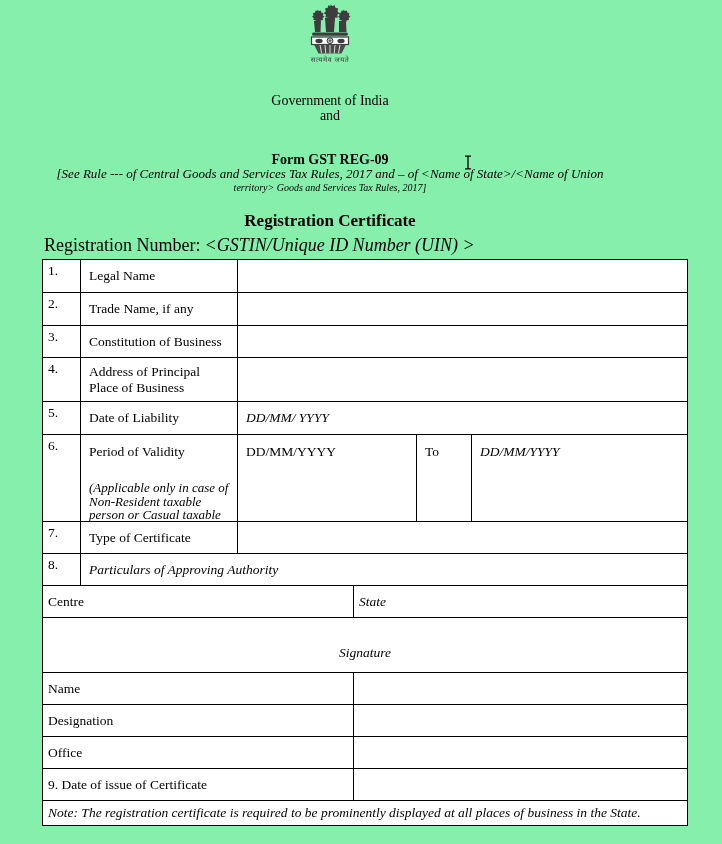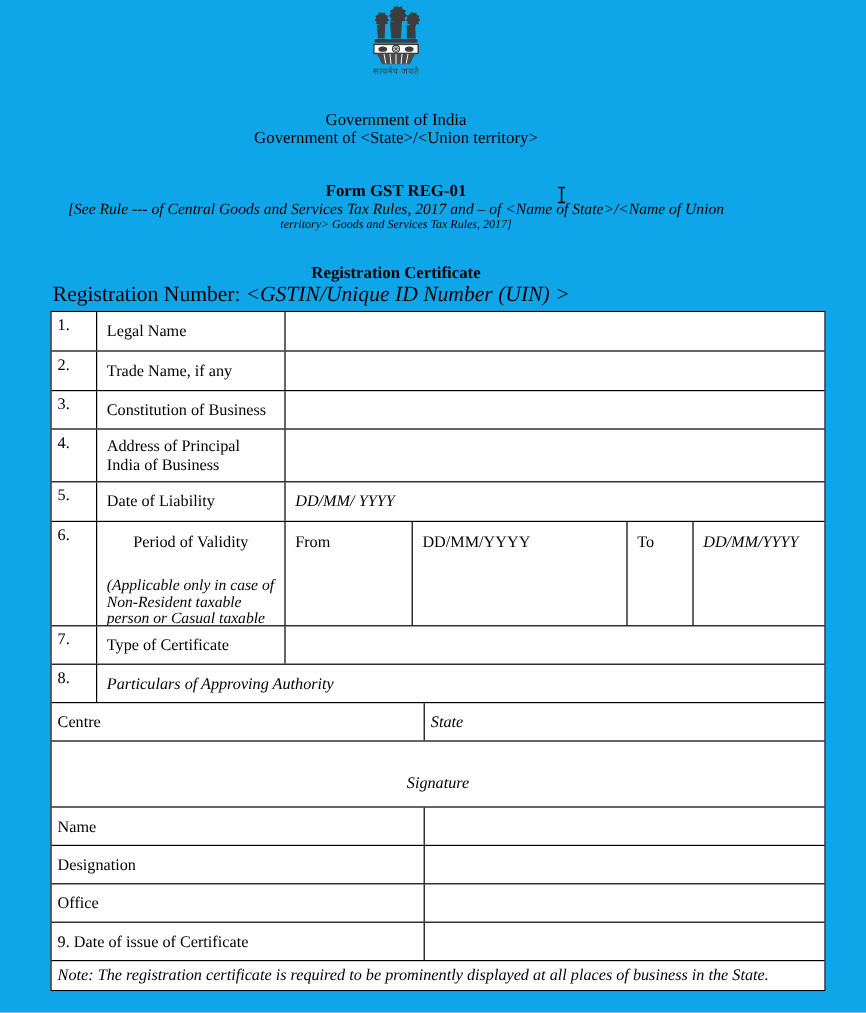--- a/index.html
+++ b/index.html
@@ -1,52 +1,52 @@
 <!DOCTYPE html>
 <html><head>
 <meta charset="utf-8">
 <style>
   * { margin:0; padding:0; box-sizing:border-box; }
   html,body { background:#fff; }
   .page {
-    position:relative; width:722px; height:844px; background:#0ea5e9;
+    position:relative; width:722px; height:844px; background:#86efac;
     font-family:"Liberation Serif","DejaVu Serif",serif; color:#000;
     font-size:13.5px; overflow:hidden;
   }
   .abs { position:absolute; }
   .center-col { left:0; width:660px; text-align:center; }
   .bold { font-weight:bold; }
   .it { font-style:italic; }
 
   .emblem-block { top:3px; }
   .emblem { display:block; margin:0 auto; }
   .motto { font-size:7px; line-height:8px; letter-spacing:.5px; color:#3d3d3d; margin-top:1px; }
 
   .gov-block { top:93px; font-size:14px; line-height:15px; }
   .form-title { top:152px; font-size:14px; }
   .rule-line1 { top:167px; font-size:13px; line-height:14px; }
   .rule-line2 { top:181px; font-size:10px; line-height:14px; }
-  .cert-title { top:221px; font-size:14px; }
+  .cert-title { top:211px; font-size:17px; }
   .regnum { top:235px; left:44px; font-size:18px; }
   .regnum .it { margin-left:4px; }
 
   
   .tbl { top:259px; left:42px; width:646px; border:1.5px solid #000; background:#fff; }
   .tr { display:flex; border-bottom:1.5px solid #000; }
   .tr:last-child { border-bottom:none; }
   .td { border-right:1.5px solid #000; display:flex; align-items:center; padding:0 8px; overflow:hidden; }
   .td:last-child { border-right:none;font-style:italic; }
   .num { width:38px; align-items:flex-start; padding:3px 0 0 5px; flex:none; }
   .lbl { width:157px; flex:none; }
   .val { flex:1; }
   .pl5 { padding-left:5px; }
   .h33 { height:33px; } .h32 { height:32px; } .h44 { height:44px; }
   .h87 { height:87px; } .h55 { height:55px; } .h24 { height:24px;align-items:center; }
   .top { align-items:flex-start; padding-top:9px; }
-  .col { flex-direction:column; align-items:center; justify-content:flex-start; }
+  .col { flex-direction:column; align-items:flex-start; justify-content:flex-start; }
   .note6 { font-style:italic; font-size:13px; line-height:13.5px; margin-top:21px; }
   .w106 { width:106px; flex:none; } .w179 { width:179px; flex:none; } .w55 { width:55px; flex:none; }
   .w311 { width:311px; flex:none; }
   .sig-cell { flex:1; justify-content:center; align-items:center; padding-top:16px; font-style:italic; }
 
   .cursor { top:155px; left:463px; width:10px; height:15px; }
 </style>
 </head>
 <body>
 
@@ -69,24 +69,24 @@
       <ellipse cx="14" cy="38" rx="3.6" ry="2.2" fill="#3d3d3d"></ellipse>
       <ellipse cx="36" cy="38" rx="3.6" ry="2.2" fill="#3d3d3d"></ellipse>
       <path d="M9 41.5h32l-4.5 9h-23z" fill="#4a4a4a"></path>
       <path d="M15 42l1.5 8M20 42l.8 8.3M25 42v8.4M30 42l-.8 8.3M35 42l-1.5 8" stroke="#fff" stroke-width=".8" fill="none"></path>
     </svg>
     <div class="motto">सत्यमेव जयते</div>
   </div>
 
   <div class="abs center-col gov-block">
     <div>Government of India</div>
-    <div>Government of &lt;State&gt;/&lt;Union territory&gt;</div>
+    <div>and</div>
   </div>
 
-  <div class="abs center-col form-title bold">Form GST REG-01</div>
+  <div class="abs center-col form-title bold">Form GST REG-09</div>
   <div class="abs center-col rule-line1 it">[See Rule --- of Central Goods and Services Tax Rules, 2017 and – of &lt;Name of State&gt;/&lt;Name of Union</div>
   <div class="abs center-col rule-line2 it">territory&gt; Goods and Services Tax Rules, 2017]</div>
   <div class="abs center-col cert-title bold">Registration Certificate</div>
 
   <div class="abs regnum">
     <span>Registration Number:</span><span class="it">&lt;GSTIN/Unique ID Number (UIN) &gt;</span>
   </div>
 
   <svg class="abs cursor" width="10" height="15" viewBox="0 0 10 15">
     <path d="M2 1.2h6M5 1.2v12.6M2 13.8h6" stroke="#000" stroke-width="1.3" fill="none"></path>
@@ -107,37 +107,36 @@
     </div>
 
     <div class="tr h32">
       <div class="td num">3.</div>
       <div class="td lbl">Constitution of Business</div>
       <div class="td val"></div>
     </div>
 
     <div class="tr h44">
       <div class="td num">4.</div>
-      <div class="td lbl">Address of Principal India of Business</div>
+      <div class="td lbl">Address of Principal Place of Business</div>
       <div class="td val"></div>
     </div>
 
     <div class="tr h33">
       <div class="td num">5.</div>
       <div class="td lbl">Date of Liability</div>
       <div class="td val">DD/MM/ YYYY</div>
     </div>
 
     <div class="tr h87">
       <div class="td num">6.</div>
       <div class="td lbl col top">
         <div>Period of Validity</div>
         <div class="note6">(Applicable only in case of Non-Resident  taxable person or Casual taxable person)</div>
       </div>
-      <div class="td w106 top">From</div>
       <div class="td w179 top">DD/MM/YYYY</div>
       <div class="td w55 top">To</div>
       <div class="td val top">DD/MM/YYYY</div>
     </div>
 
     <div class="tr h32">
       <div class="td num">7.</div>
       <div class="td lbl">Type of Certificate</div>
       <div class="td val"></div>
     </div>

